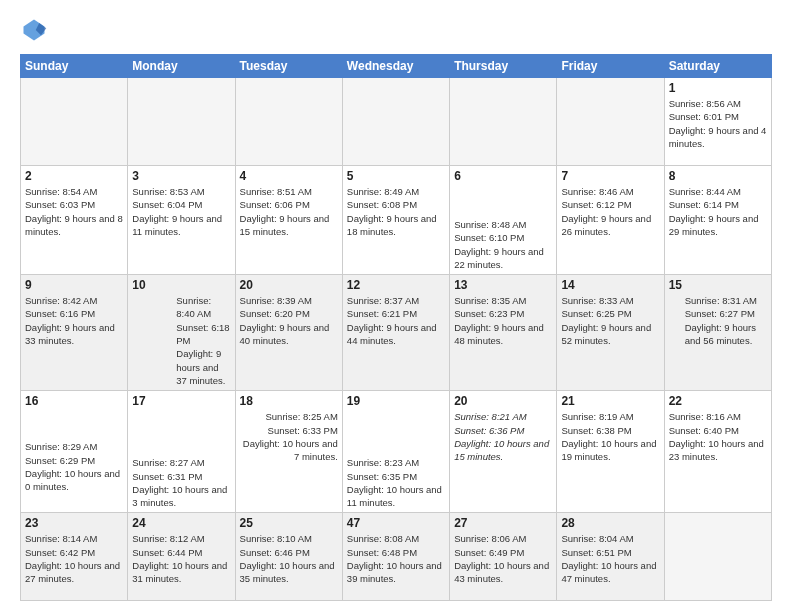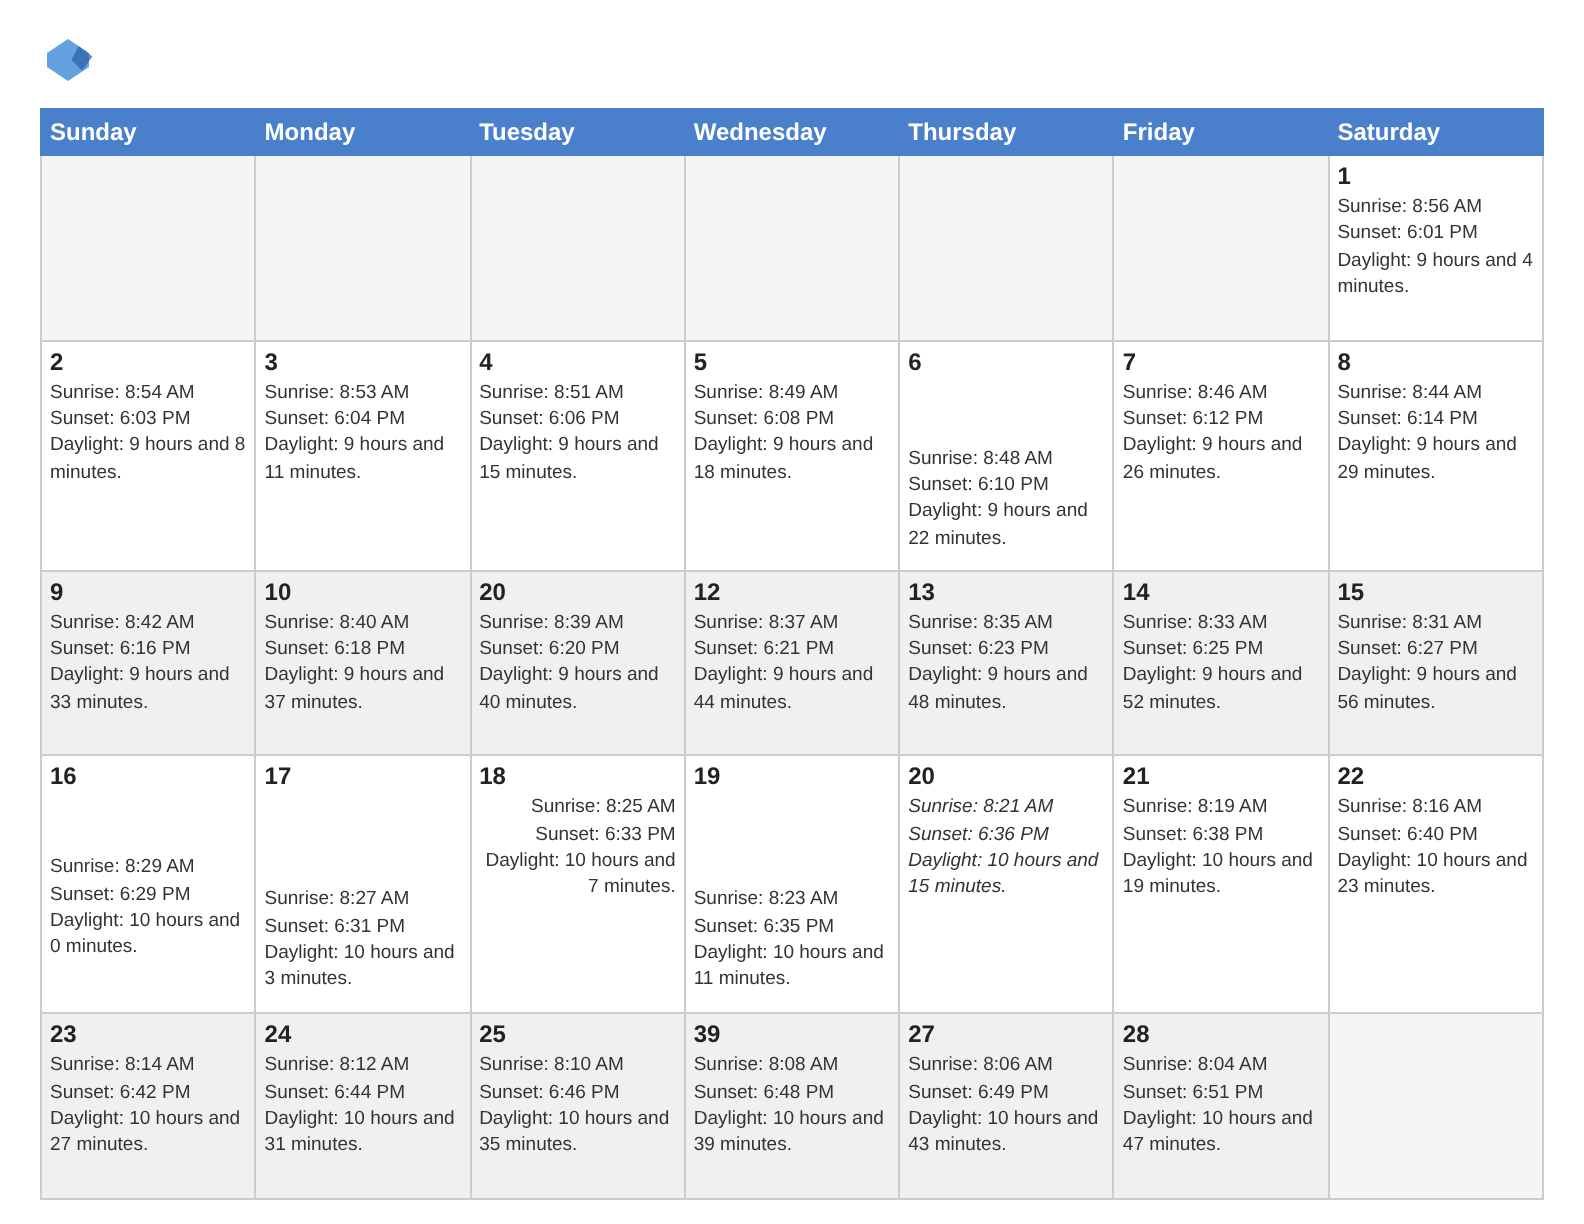--- a/index.html
+++ b/index.html
@@ -191,21 +191,21 @@
         </tr>
         <tr>
           <td class="shaded">
             <span class="day-num">9</span>
             <div class="day-info" style="white-space: pre-line;">Sunrise: 8:42 AM
 Sunset: 6:16 PM
 Daylight: 9 hours and 33 minutes.</div>
           </td>
           <td class="shaded">
             <span class="day-num">10</span>
-            <div class="day-info" style="white-space: pre-line;">Sunrise: 8:40 AM
+            <div class="day-info" style="white-space: pre-line; margin-left: 44px;">Sunrise: 8:40 AM
 Sunset: 6:18 PM
 Daylight: 9 hours and 37 minutes.</div>
           </td>
           <td class="shaded">
             <span class="day-num">20</span>
             <div class="day-info" style="white-space: pre-line;">Sunrise: 8:39 AM
 Sunset: 6:20 PM
 Daylight: 9 hours and 40 minutes.</div>
           </td>
           <td class="shaded">
@@ -221,21 +221,21 @@
 Daylight: 9 hours and 48 minutes.</div>
           </td>
           <td class="shaded">
             <span class="day-num">14</span>
             <div class="day-info" style="white-space: pre-line;">Sunrise: 8:33 AM
 Sunset: 6:25 PM
 Daylight: 9 hours and 52 minutes.</div>
           </td>
           <td class="shaded">
             <span class="day-num">15</span>
-            <div class="day-info" style="white-space: pre-line;">Sunrise: 8:31 AM
+            <div class="day-info" style="white-space: pre-line; margin-left: 16px;">Sunrise: 8:31 AM
 Sunset: 6:27 PM
 Daylight: 9 hours and 56 minutes.</div>
           </td>
         </tr>
         <tr>
           <td>
             <span class="day-num">16</span>
             <div class="day-info" style="white-space: pre-line; margin-top: 32px;">Sunrise: 8:29 AM
 Sunset: 6:29 PM
 Daylight: 10 hours and 0 minutes.</div>
@@ -290,21 +290,21 @@
 Sunset: 6:44 PM
 Daylight: 10 hours and 31 minutes.</div>
           </td>
           <td class="shaded">
             <span class="day-num">25</span>
             <div class="day-info" style="white-space: pre-line;">Sunrise: 8:10 AM
 Sunset: 6:46 PM
 Daylight: 10 hours and 35 minutes.</div>
           </td>
           <td class="shaded">
-            <span class="day-num">39</span>
+            <span class="day-num">47</span>
             <div class="day-info" style="white-space: pre-line;">Sunrise: 8:08 AM
 Sunset: 6:48 PM
 Daylight: 10 hours and 39 minutes.</div>
           </td>
           <td class="shaded">
             <span class="day-num">27</span>
             <div class="day-info" style="white-space: pre-line;">Sunrise: 8:06 AM
 Sunset: 6:49 PM
 Daylight: 10 hours and 43 minutes.</div>
           </td>

